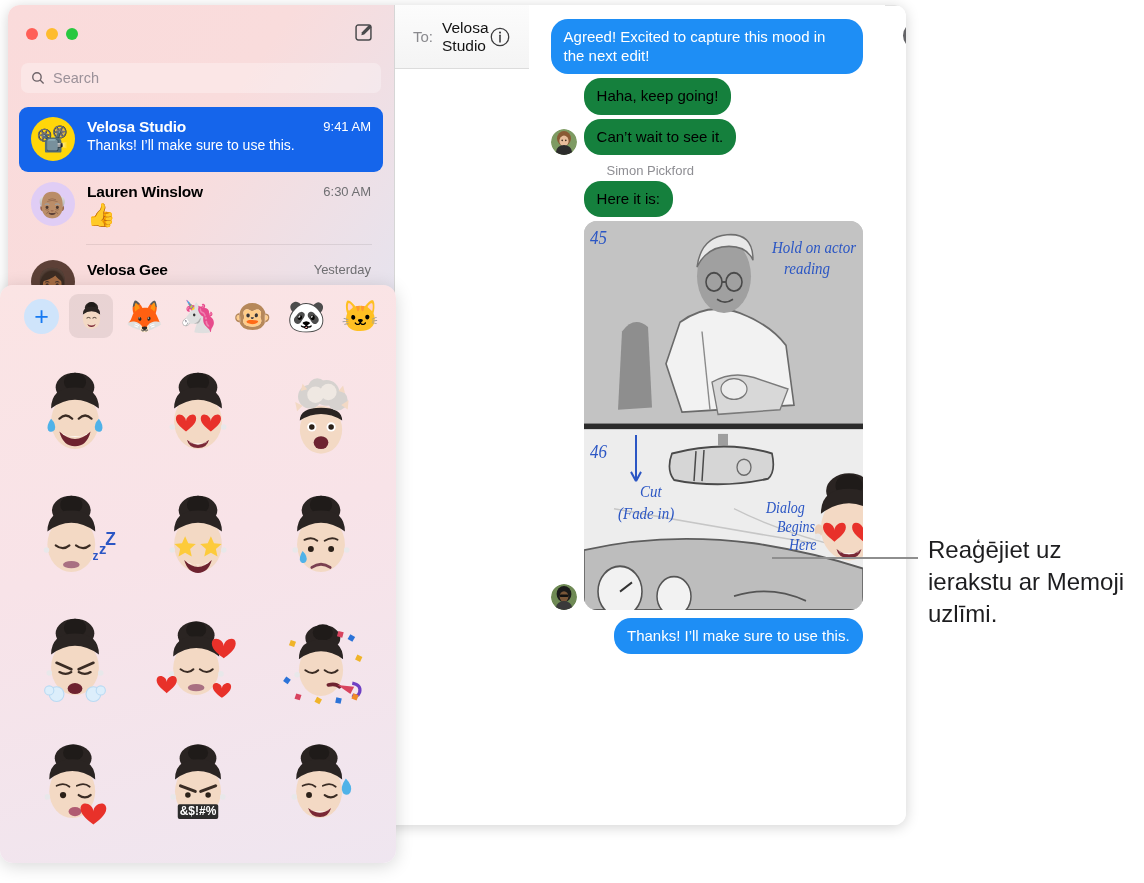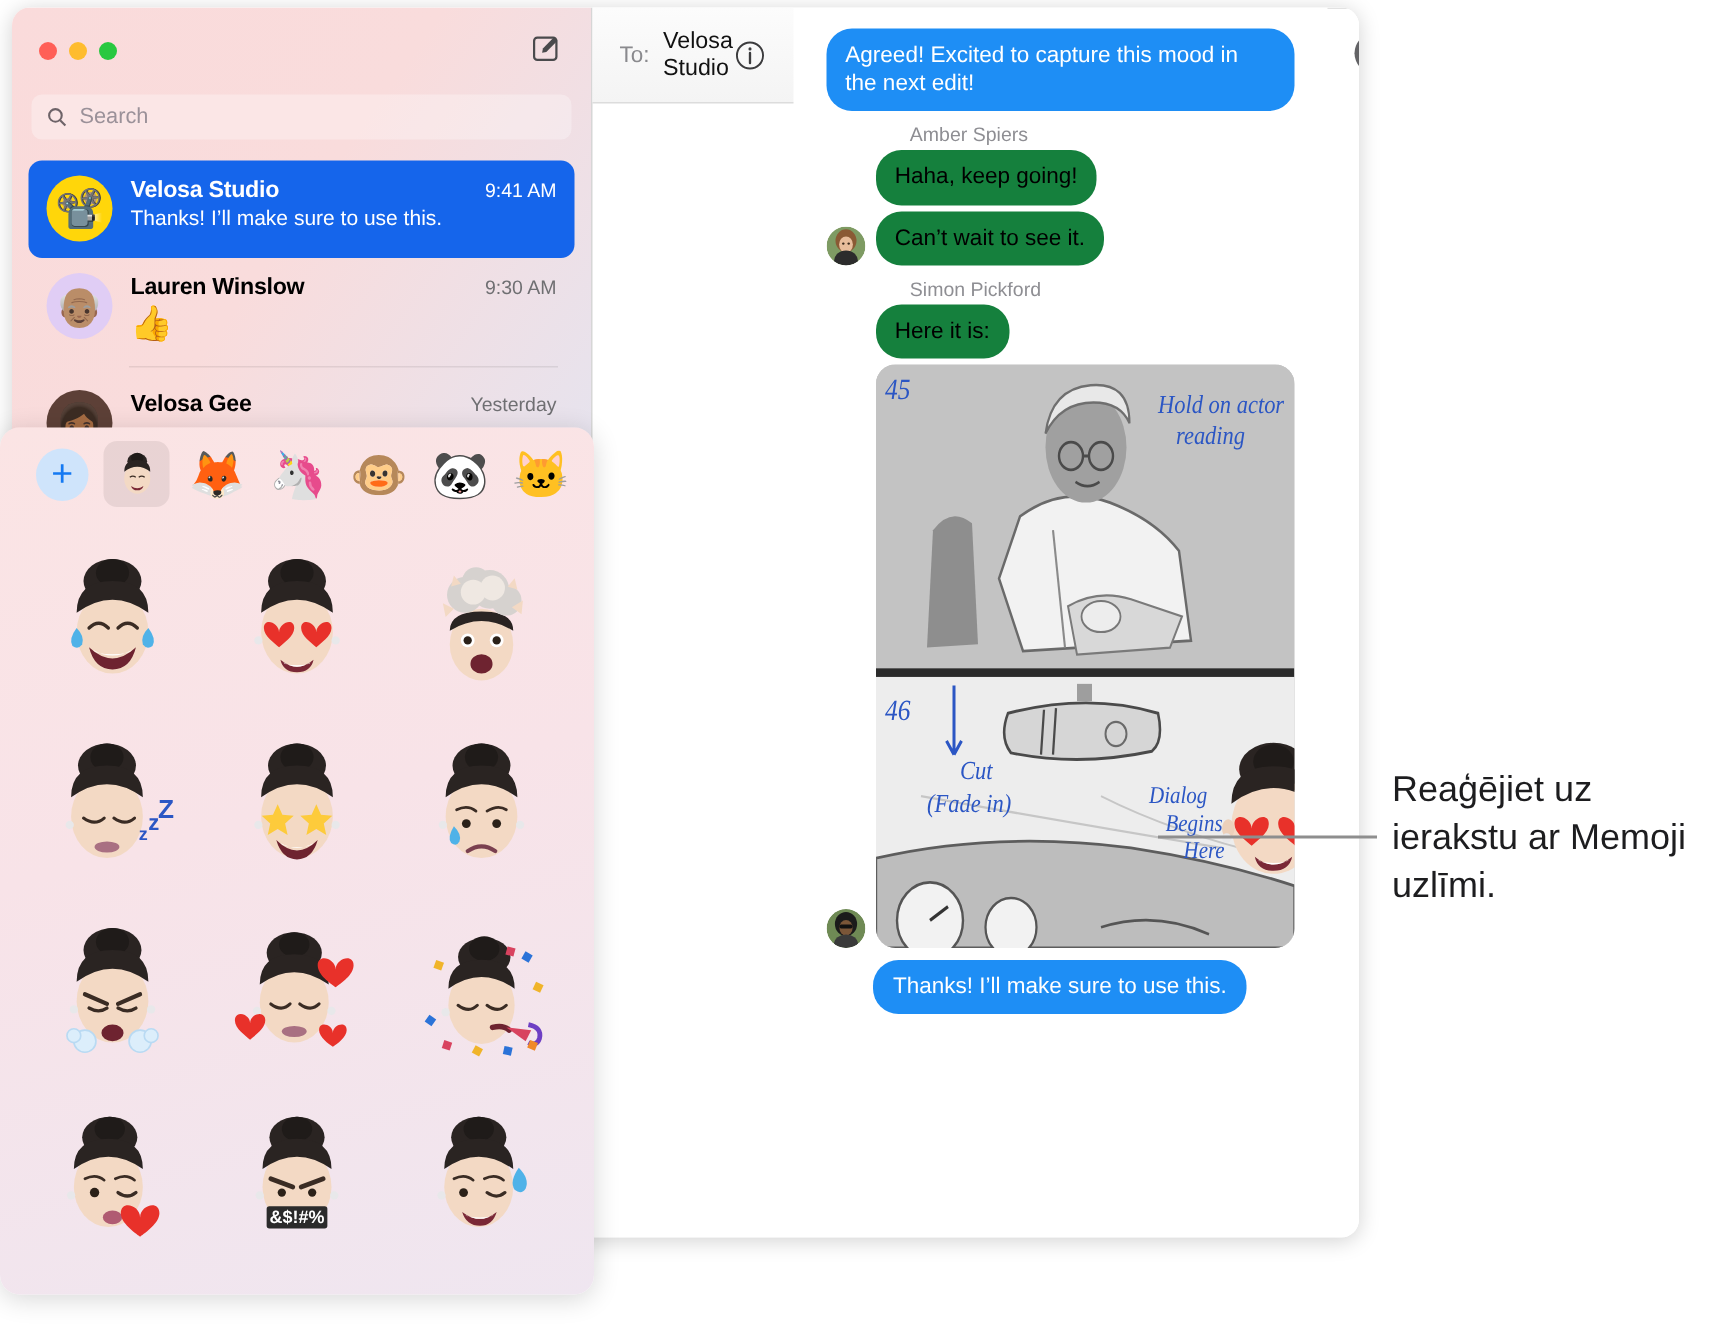--- a/index.html
+++ b/index.html
@@ -105,21 +105,21 @@
   .info-btn { margin-left: auto; cursor: pointer; width: 22px; height: 22px; }
 
   .thread {
     flex: 1; overflow: hidden;
     padding: 14px 22px 6px 22px;
     position: relative;
   }
   .msg-group { margin-bottom: 6px; }
   .sender-name { font-size: 13px; color: #8e8e93; margin: 8px 0 3px 56px; }
   .row { display: flex; align-items: flex-end; gap: 7px; margin-bottom: 4px; }
-  .row.out { justify-content: center; }
+  .row.out { justify-content: flex-end; }
   .msg-avatar {
     width: 26px; height: 26px; border-radius: 50%;
     flex: 0 0 26px; overflow: hidden;
     display: flex; align-items: center; justify-content: center;
   }
   .msg-avatar.spacer { visibility: hidden; }
   .bubble {
     max-width: 330px;
     padding: 8px 13px 9px 13px;
     border-radius: 17px;
@@ -228,21 +228,21 @@
   }
   .sticker-cell svg { width: 92px; height: 92px; }
 
   
   .callout-line {
     position: absolute; left: 772px; top: 557px;
     width: 146px; height: 2px; background: #8e8e8e;
     z-index: 40;
   }
   .callout-text {
-    position: absolute; left: 928px; top: 511px;
+    position: absolute; left: 928px; top: 534px;
     width: 212px;
     font-size: 24px; line-height: 1.34; color: #1d1d1f;
     z-index: 40;
   }
 </style>
 </head>
 <body>
 
 <div id="root">
 
@@ -289,21 +289,21 @@
         </div>
 
         <div class="conv-row">
           <div class="conv-avatar av-lavender">
             <span>👴🏽</span>
           </div>
           <div class="conv-body">
             <div class="conv-name">Lauren Winslow</div>
             <div class="conv-preview emoji-preview">👍</div>
           </div>
-          <div class="conv-time">9:30 AM</div>
+          <div class="conv-time">6:30 AM</div>
         </div>
 
         <div class="conv-sep"></div>
 
         <div class="conv-row">
           <div class="conv-avatar av-photo">
             <span>👩🏾</span>
           </div>
           <div class="conv-body">
             <div class="conv-name">Velosa Gee</div>
@@ -328,21 +328,20 @@
         </div>
       </div>
 
       <div class="thread">
 
         <div class="row out">
           <div class="bubble out tail">Agreed! Excited to capture this mood in the next edit!</div>
         </div>
 
         <div class="msg-group">
-          <div class="sender-name">Amber Spiers</div>
           <div class="row">
             <div class="msg-avatar spacer"></div>
             <div class="bubble in">Haha, keep going!</div>
           </div>
           <div class="row">
             <div class="msg-avatar">
               <svg viewBox="0 0 26 26" width="26" height="26">
                 <defs>
                     <clipPath id="c1">
                       <circle cx="13" cy="13" r="13"></circle>

